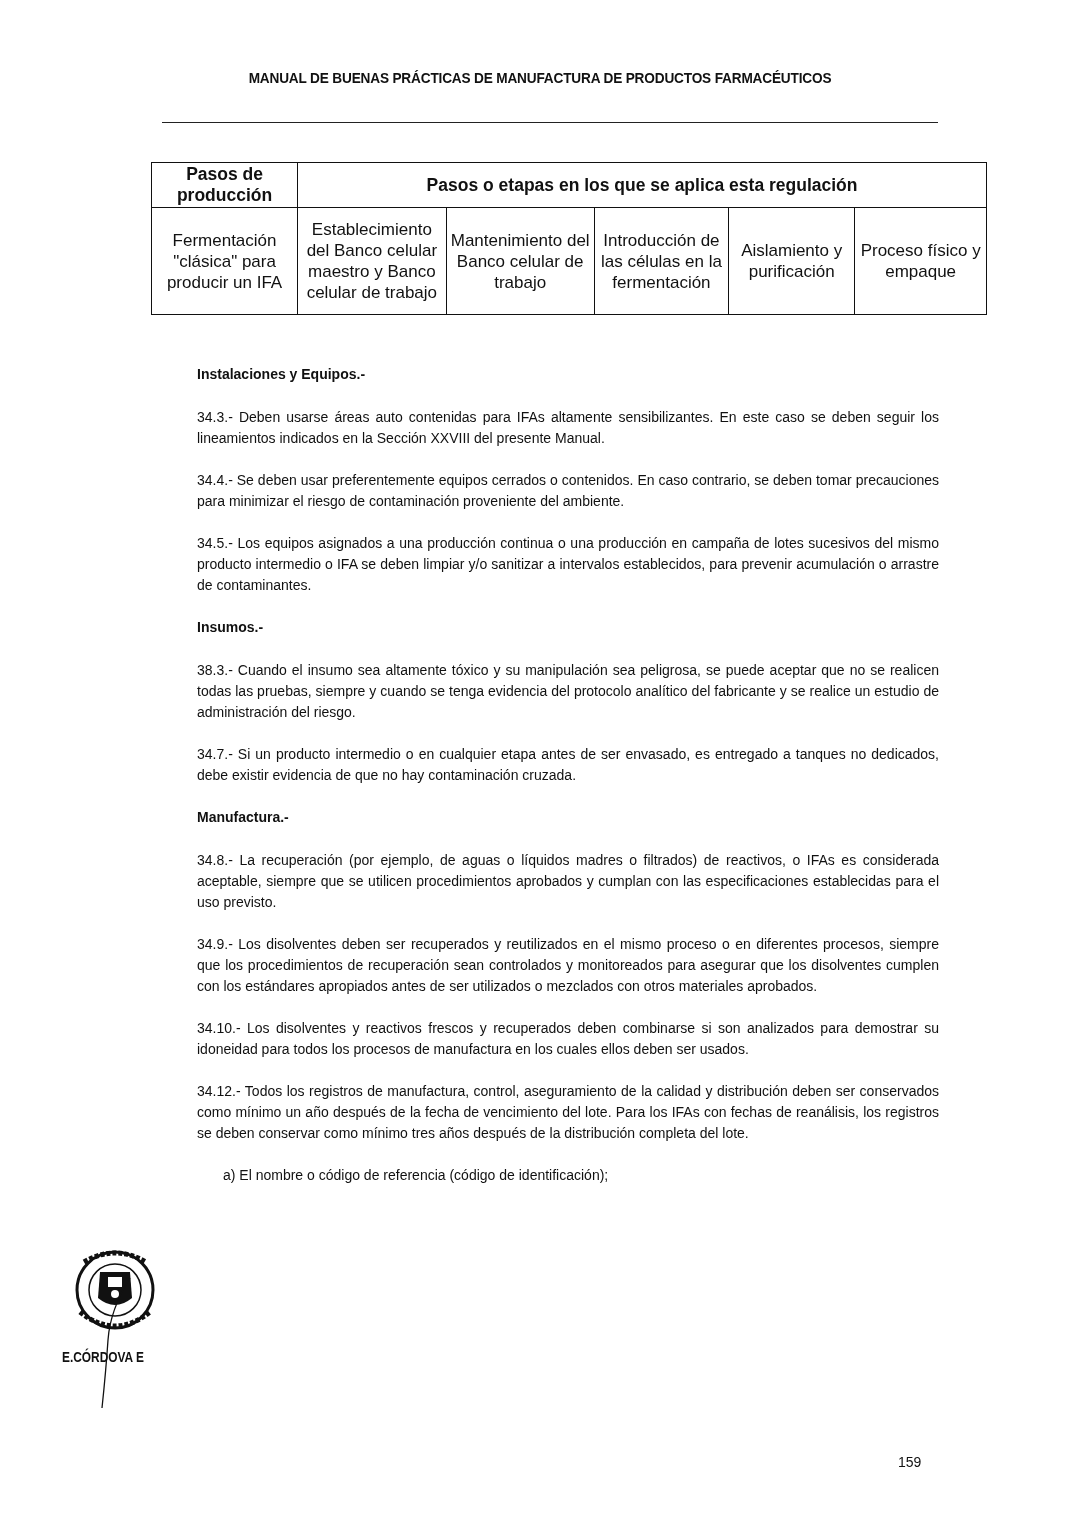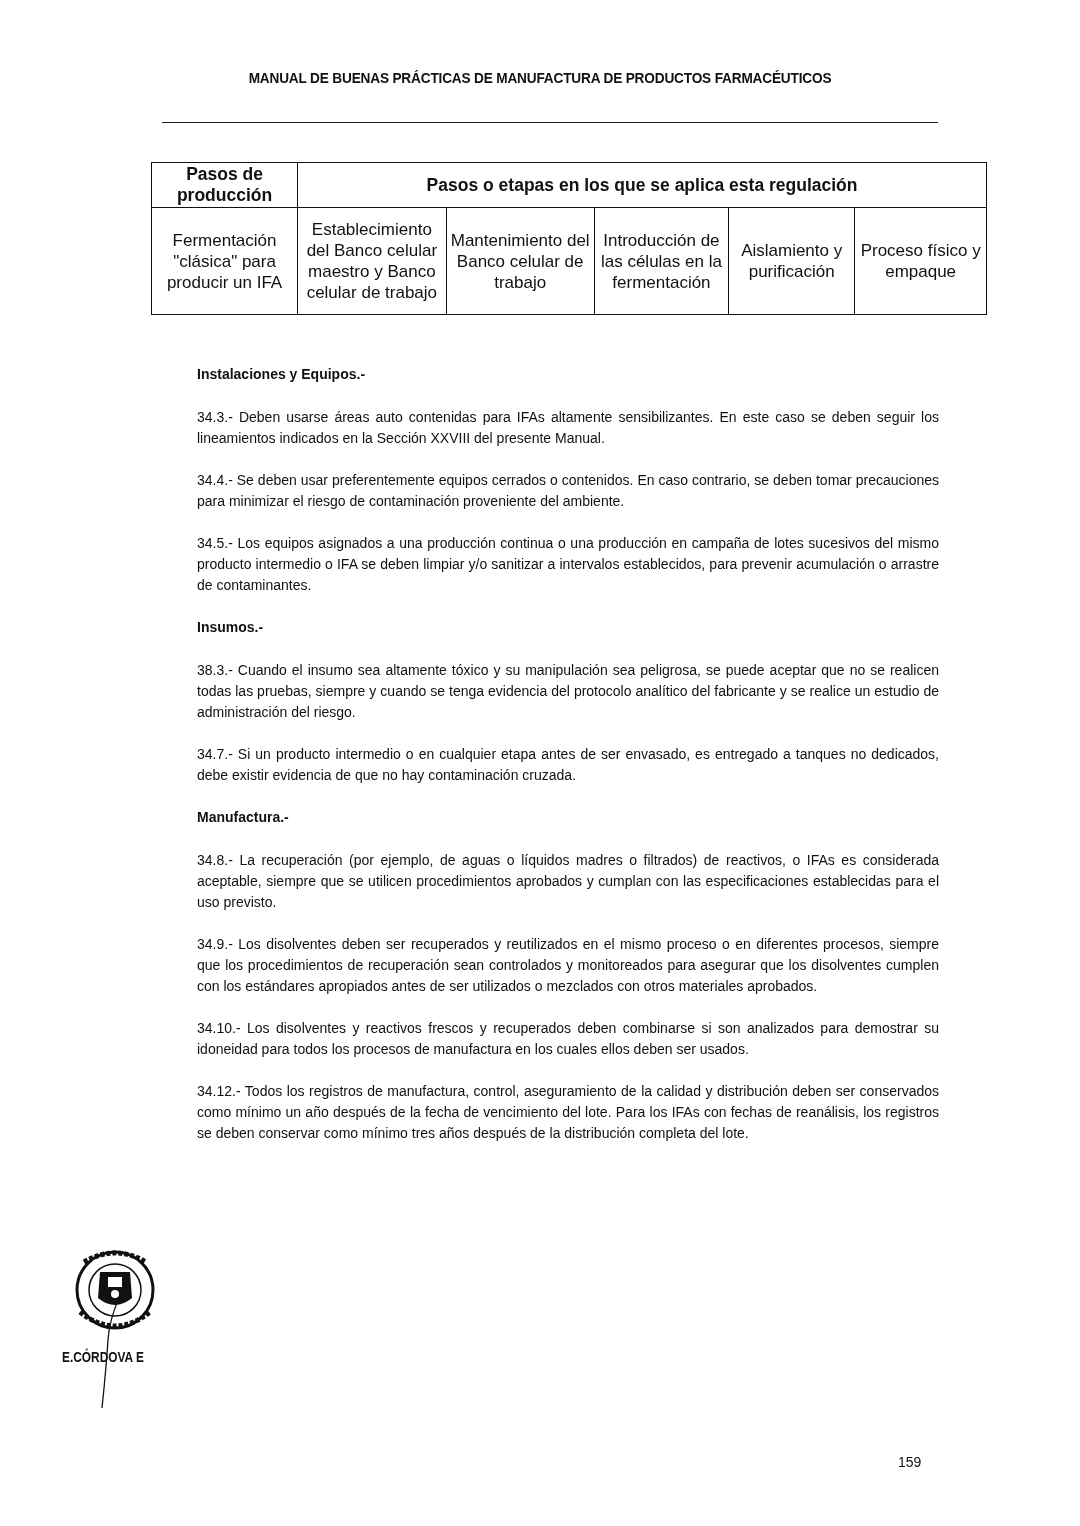--- a/index.html
+++ b/index.html
@@ -76,20 +76,21 @@
 
   <div class="section-title">Insumos.-</div>
   <p class="para"><span class="num">38.3.-</span><span> Cuando el insumo sea altamente tóxico y su manipulación sea peligrosa, se puede aceptar que no se realicen todas las pruebas, siempre y cuando se tenga evidencia del protocolo analítico del fabricante y se realice un estudio de administración del riesgo.</span></p>
   <p class="para"><span class="num">34.7.-</span><span> Si un producto intermedio o en cualquier etapa antes de ser envasado, es entregado a tanques no dedicados, debe existir evidencia de que no hay contaminación cruzada.</span></p>
 
   <div class="section-title">Manufactura.-</div>
   <p class="para"><span class="num">34.8.-</span><span> La recuperación (por ejemplo, de aguas o líquidos madres o filtrados) de reactivos, o IFAs es considerada aceptable, siempre que se utilicen procedimientos aprobados y cumplan con las especificaciones establecidas para el uso previsto.</span></p>
   <p class="para"><span class="num">34.9.-</span><span> Los disolventes deben ser recuperados y reutilizados en el mismo proceso o en diferentes procesos, siempre que los procedimientos de recuperación sean controlados y monitoreados para asegurar que los disolventes cumplen con los estándares apropiados antes de ser utilizados o mezclados con otros materiales aprobados.</span></p>
   <p class="para"><span class="num">34.10.-</span><span> Los disolventes y reactivos frescos y recuperados deben combinarse si son analizados para demostrar su idoneidad para todos los procesos de manufactura en los cuales ellos deben ser usados.</span></p>
   <p class="para"><span class="num">34.12.-</span><span> Todos los registros de manufactura, control, aseguramiento de la calidad y distribución deben ser conservados como mínimo un año después de la fecha de vencimiento del lote. Para los IFAs con fechas de reanálisis, los registros se deben conservar como mínimo tres años después de la distribución completa del lote.</span></p>
+  <div class="list-item">a)  El nombre o código de referencia (código de identificación);</div>
 </div>
 
 <svg class="stamp" viewBox="0 0 115 160">
   <circle cx="57" cy="40" r="38" fill="none" stroke="#111" stroke-width="3"></circle>
   <circle cx="57" cy="40" r="26" fill="none" stroke="#111" stroke-width="1.5"></circle>
   <path d="M42 22 L72 22 L74 48 Q57 62 40 48 Z" fill="#111"></path>
   <rect x="50" y="27" width="14" height="10" fill="#fff"></rect>
   <circle cx="57" cy="44" r="4" fill="#fff"></circle>
   <path d="M26 12 Q57 -6 88 12" fill="none" stroke="#111" stroke-width="5" stroke-dasharray="4 2"></path>
   <path d="M22 62 Q57 90 92 62" fill="none" stroke="#111" stroke-width="5" stroke-dasharray="4 2"></path>

